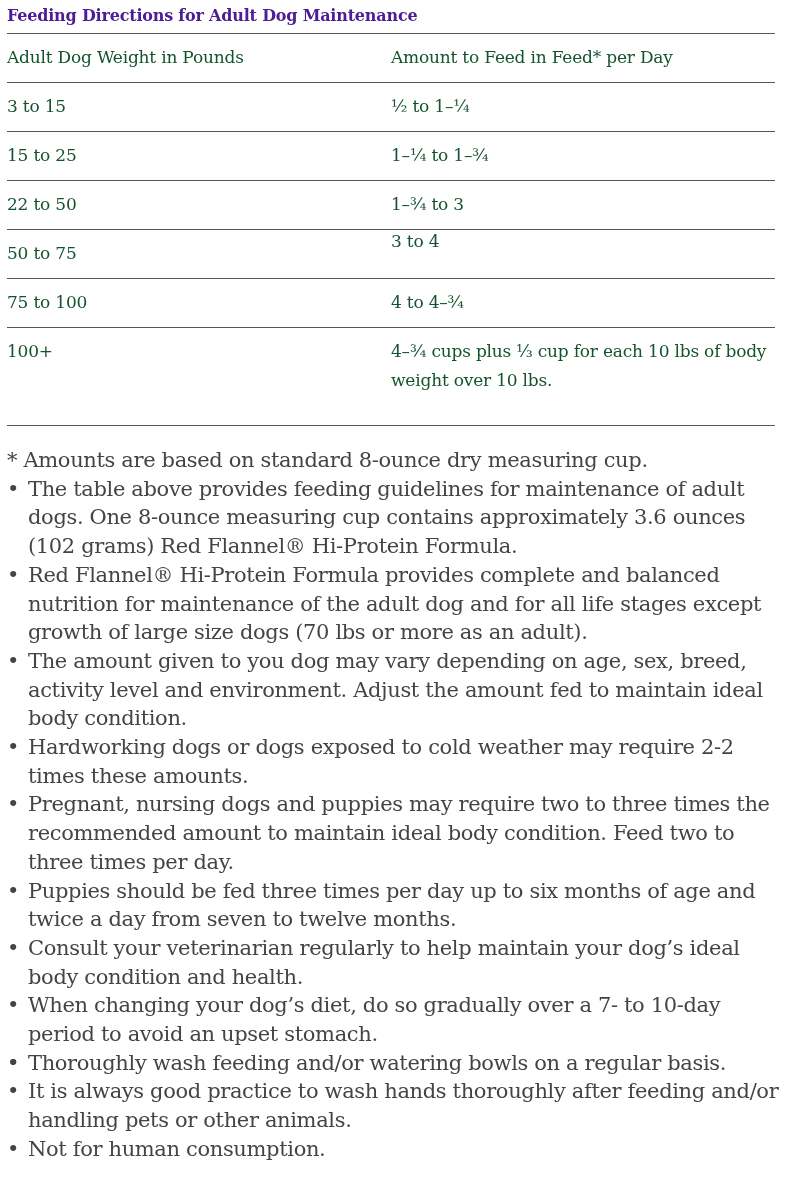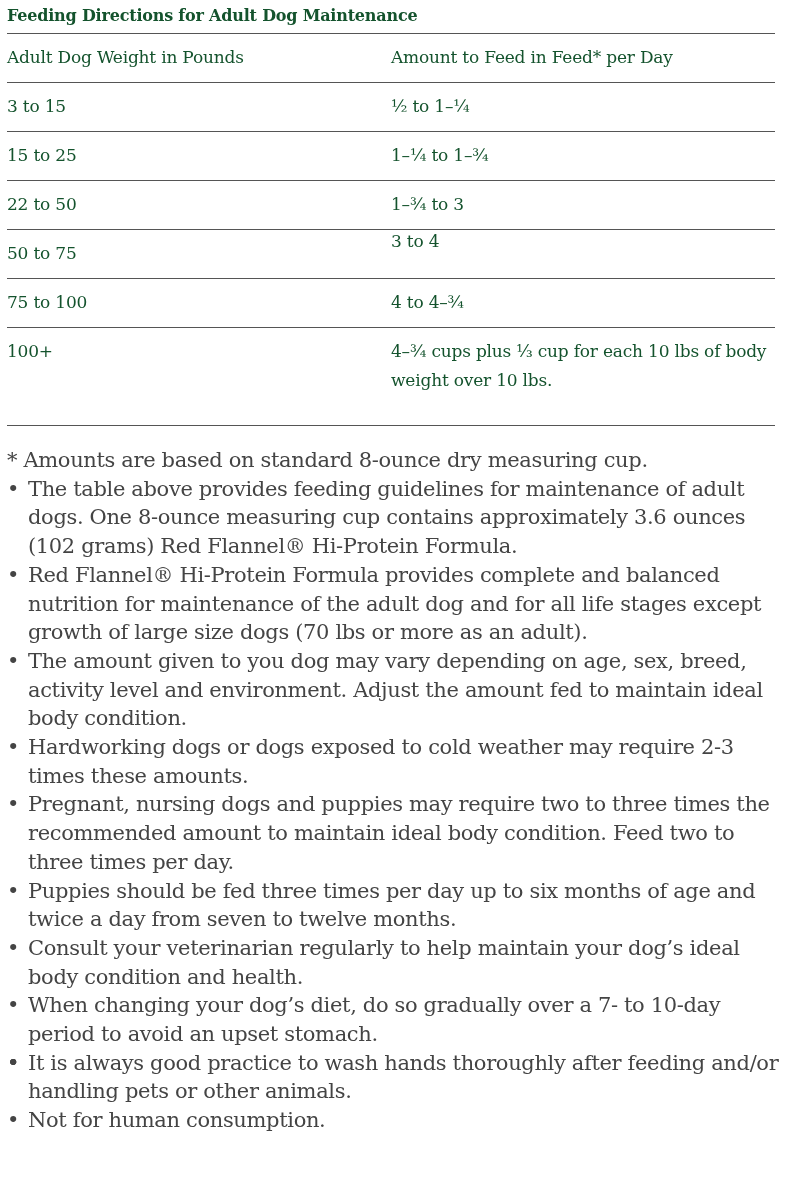--- a/index.html
+++ b/index.html
@@ -5,21 +5,21 @@
     html, body { margin: 0; padding: 0; background: #ffffff; }
     body {
       width: 802px; height: 1182px; overflow: hidden;
       font-family: "DejaVu Serif", "Liberation Serif", serif;
       color: #3a3a3a;
     }
     .wrap { position: relative; width: 802px; }
     .title {
       position: absolute; left: 7px; top: 6px;
       font-family: "DejaVu Serif", serif; font-weight: bold;
-      font-size: 16px; color: #14532d; letter-spacing: -0.2px;
+      font-size: 16px; color: #4c1d95; letter-spacing: -0.2px;
     }
     .rule { position: absolute; left: 7px; width: 768px; height: 0; border-top: 1.5px solid #555; }
     .cell { position: absolute; font-size: 17px; color: #14532d; line-height: 29px; letter-spacing: -0.2px; }
     .c1 { left: 7px; }
     .c2 { left: 391px; width: 385px; }
     .notes { position: absolute; left: 7px; top: 446px; width: 780px; font-size: 21px; line-height: 28.7px; color: #444; letter-spacing: -0.35px; }
     .notes p { margin: 0; }
     .notes ul { margin: 0; padding: 0; list-style: none; }
     .notes li { position: relative; padding-left: 21px; }
     .notes li .bullet { position: absolute; left: 0; top: 0; width: 21px; }
@@ -58,24 +58,24 @@
   <div class="cell c1" style="top:337px">100+</div>
   <div class="cell c2" style="top:337px">4–¾ cups plus ⅓ cup for each 10 lbs of body weight over 10 lbs.</div>
   <div class="rule" style="top:425px"></div>
 
   <div class="notes">
     <p>* Amounts are based on standard 8-ounce dry measuring cup.</p>
     <ul>
       <li><span class="bullet">•</span><span>The table above provides feeding guidelines for maintenance of adult dogs. One 8-ounce measuring cup contains approximately 3.6 ounces (102 grams) Red Flannel® Hi-Protein Formula.</span></li>
       <li><span class="bullet">•</span><span>Red Flannel® Hi-Protein Formula provides complete and balanced nutrition for maintenance of the adult dog and for all life stages except growth of large size dogs (70 lbs or more as an adult).</span></li>
       <li><span class="bullet">•</span><span>The amount given to you dog may vary depending on age, sex, breed, activity level and environment. Adjust the amount fed to maintain ideal body condition.</span></li>
-      <li><span class="bullet">•</span><span>Hardworking dogs or dogs exposed to cold weather may require 2-3 times these amounts.</span></li>
+      <li><span class="bullet">•</span><span>Hardworking dogs or dogs exposed to cold weather may require 2-2 times these amounts.</span></li>
       <li><span class="bullet">•</span><span>Pregnant, nursing dogs and puppies may require two to three times the recommended amount to maintain ideal body condition. Feed two to three times per day.</span></li>
       <li><span class="bullet">•</span><span>Puppies should be fed three times per day up to six months of age and twice a day from seven to twelve months.</span></li>
       <li><span class="bullet">•</span><span>Consult your veterinarian regularly to help maintain your dog’s ideal body condition and health.</span></li>
       <li><span class="bullet">•</span><span>When changing your dog’s diet, do so gradually over a 7- to 10-day period to avoid an upset stomach.</span></li>
       <li><span class="bullet">•</span></li>
-      <li><span class="bullet">•</span></li>
+      <li><span class="bullet">•</span><span>Thoroughly wash feeding and/or watering bowls on a regular basis.</span></li>
       <li><span class="bullet">•</span><span>It is always good practice to wash hands thoroughly after feeding and/or handling pets or other animals.</span></li>
       <li><span class="bullet">•</span><span>Not for human consumption.</span></li>
     </ul>
   </div>
 </div>
 
 </body></html>

